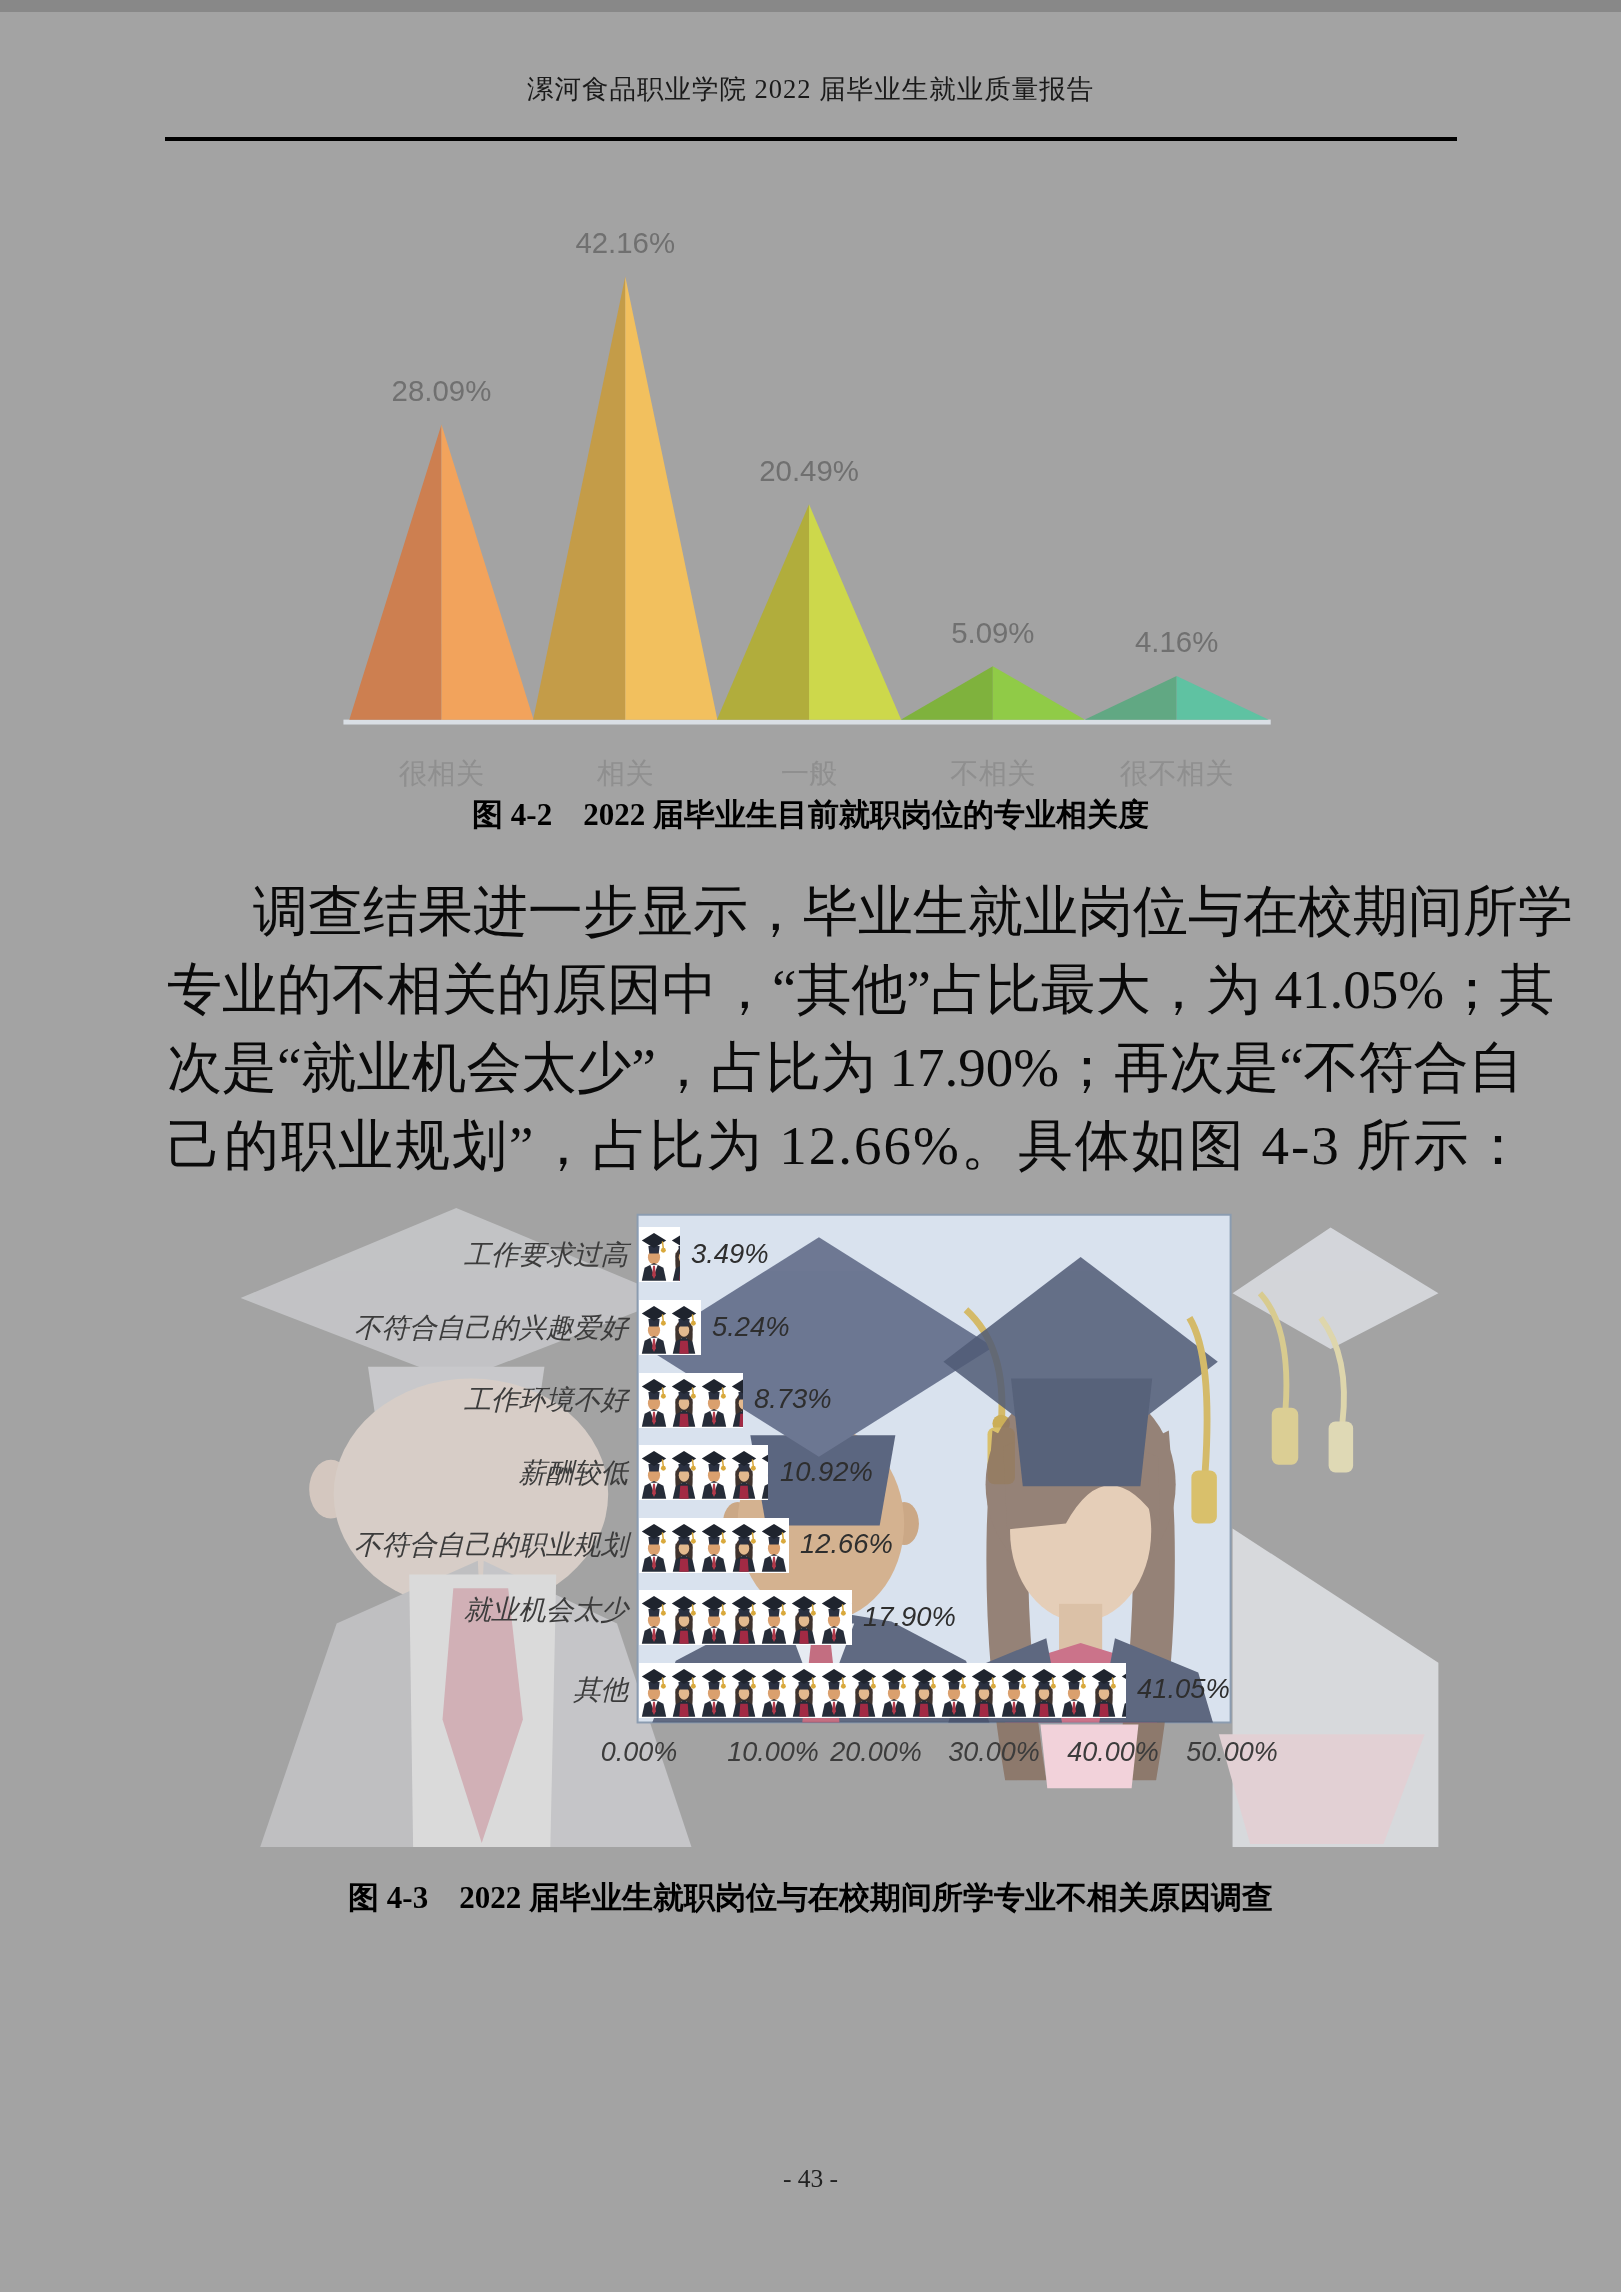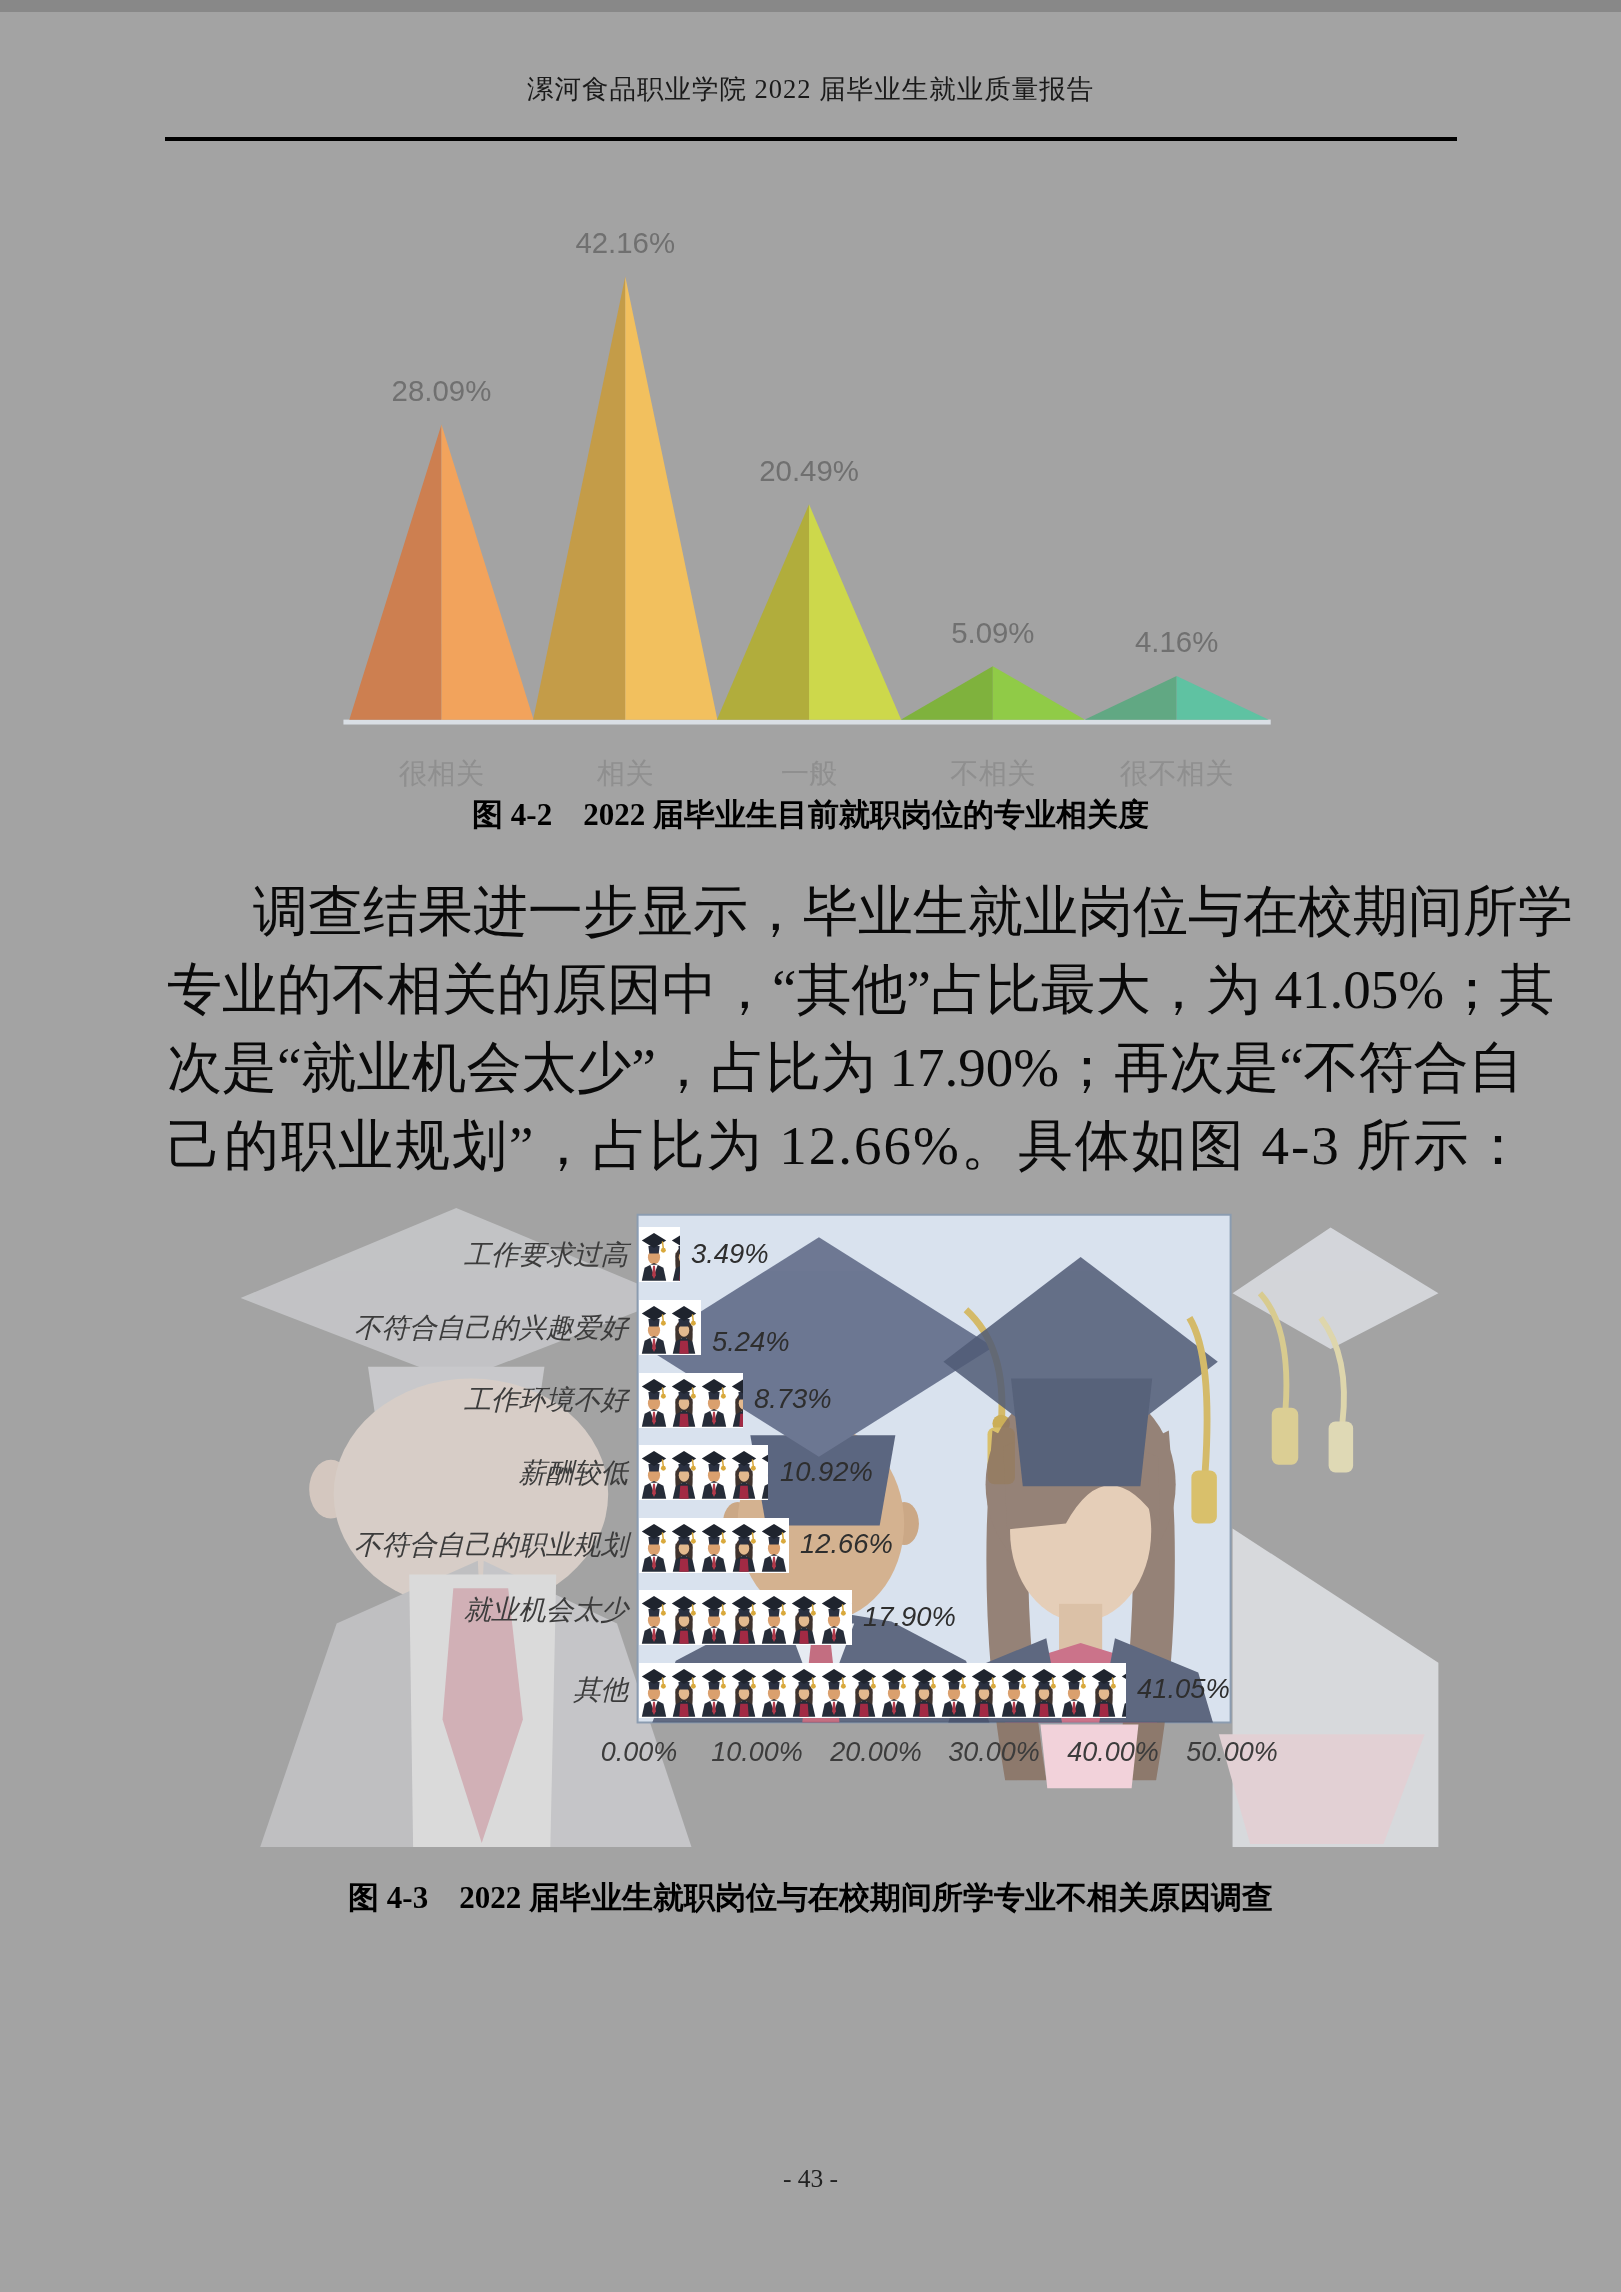--- a/index.html
+++ b/index.html
@@ -214,21 +214,21 @@
     <ellipse cx="16" cy="31" rx="6.5" ry="7.5" fill="#daa06e"></ellipse>
     <polygon points="3,56 6,42 16,37 26,42 29,56" fill="#262c38"></polygon>
     <polygon points="12,39 20,39 16,50" fill="#ffffff"></polygon>
     <polygon points="15,40 17,40 18,50 16,54 14,50" fill="#b33a4b"></polygon>
     <polygon points="10,19 22,19 21,27 11,27" fill="#2a3040"></polygon>
     <polygon points="3,13 16,5 29,13 16,21" fill="#1f242e"></polygon>
     <line x1="25" y1="14" x2="26" y2="22" stroke="#d9a93c" stroke-width="1.6"></line>
     <circle cx="26" cy="23.5" r="2.6" fill="#d9a93c"></circle>
           </svg>
         </div>
-        <div class="c2-value" style="left: 491px; top: 126px;">5.24%</div>
+        <div class="c2-value" style="left: 491px; top: 111px;">5.24%</div>
         <div class="c2-label" style="top: 182px;">工作环境不好</div>
         <div class="c2-strip" style="left: 418px; top: 173px; width: 104px;">
           <svg width="30" height="53" viewBox="0 0 32 56">
     <ellipse cx="16" cy="31" rx="6.5" ry="7.5" fill="#daa06e"></ellipse>
     <polygon points="3,56 6,42 16,37 26,42 29,56" fill="#262c38"></polygon>
     <polygon points="12,39 20,39 16,50" fill="#ffffff"></polygon>
     <polygon points="15,40 17,40 18,50 16,54 14,50" fill="#b33a4b"></polygon>
     <polygon points="10,19 22,19 21,27 11,27" fill="#2a3040"></polygon>
     <polygon points="3,13 16,5 29,13 16,21" fill="#1f242e"></polygon>
     <line x1="25" y1="14" x2="26" y2="22" stroke="#d9a93c" stroke-width="1.6"></line>
@@ -676,21 +676,21 @@
     <polygon points="10,19 22,19 21,27 11,27" fill="#2a3040"></polygon>
     <polygon points="3,13 16,5 29,13 16,21" fill="#1f242e"></polygon>
     <line x1="25" y1="14" x2="26" y2="22" stroke="#d9a93c" stroke-width="1.6"></line>
     <circle cx="26" cy="23.5" r="2.6" fill="#d9a93c"></circle>
           </svg>
         </div>
         <div class="c2-value" style="left: 916px; top: 473px;">41.05%</div>
       </div>
     <div id="c2ticks">
         <div class="c2-tick" style="left: 418px;">0.00%</div>
-        <div class="c2-tick" style="left: 536px;">10.00%</div>
+        <div class="c2-tick" style="left: 552px;">10.00%</div>
         <div class="c2-tick" style="left: 655px;">20.00%</div>
         <div class="c2-tick" style="left: 773px;">30.00%</div>
         <div class="c2-tick" style="left: 892px;">40.00%</div>
         <div class="c2-tick" style="left: 1011px;">50.00%</div>
       </div>
   </div>
 
   <div class="figure-caption caption-2">图 4-3　2022 届毕业生就职岗位与在校期间所学专业不相关原因调查</div>
 
   <div class="page-number">- 43 -</div>

